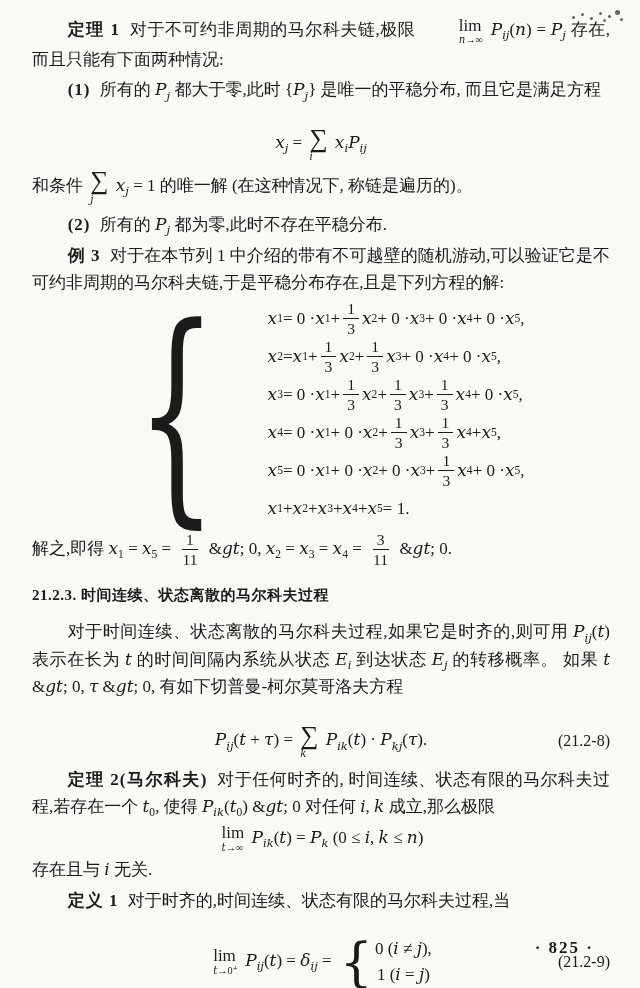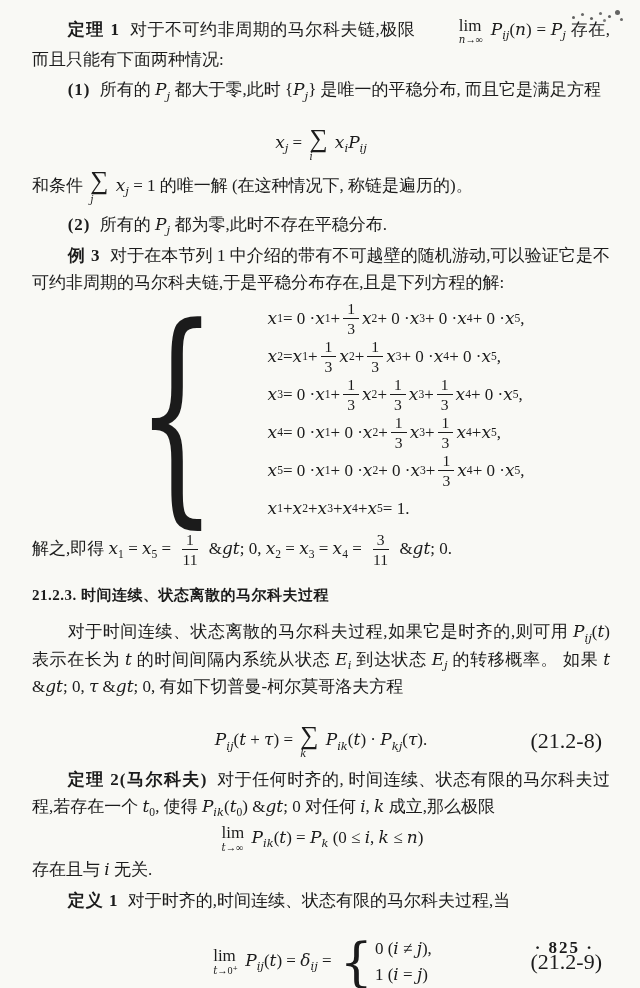--- a/index.html
+++ b/index.html
@@ -30,36 +30,36 @@
   .stk .u { font-size:0.6em; line-height:1; margin-top:1px; }
   .stk.op .m { font-size:1.5em; line-height:1; }
 
   
   .frac { display:inline-flex; flex-direction:column; align-items:center; vertical-align:middle; margin:0 3px; line-height:1; }
   .frac .num { font-size:0.92em; padding:0 4px 2px; border-bottom:1.4px solid currentColor; }
   .frac .den { font-size:0.92em; padding:2px 4px 0; }
 
   
   .eq { position:relative; text-align:center; margin:22px 0 6px; }
-  .eq .label { position:absolute; right:8px; top:50%; transform:translateY(-50%); font-size:22px; }
+  .eq .label { position:absolute; right:0; top:50%; transform:translateY(-50%); font-size:16px; }
 
   
   .system { display:flex; align-items:center; margin:2px 0 2px 104px; }
   .system .brace {
     display:inline-block; font-family:"DejaVu Serif",serif;
     font-size:232px; line-height:0.95; font-weight:300;
     transform:scaleX(0.55); transform-origin:left center; margin-right:-16px;
   }
   .system .col { display:flex; flex-direction:column; }
   .sys-line { min-height:38px; display:flex; align-items:center; white-space:nowrap; }
 
   
   .cases { display:inline-flex; align-items:center; vertical-align:middle; margin-left:4px; }
   .cases .cases-brace { font-size:52px; font-weight:300; line-height:0.9; margin-right:2px; font-family:"DejaVu Serif",serif; }
-  .cases .cases-col { display:flex; flex-direction:column; text-align:left; line-height:1.45; }
+  .cases .cases-col { display:flex; flex-direction:column; text-align:center; line-height:1.45; }
 
   .section-heading { font-size:15px; font-weight:bold; letter-spacing:0.5px; margin:15px 0 11px; }
 
   .solution-line { margin:4px 0 2px; }
 
   .page-number { position:absolute; right:46px; bottom:26px; font-weight:bold; letter-spacing:2px; }
 
   
   .smudge { position:absolute; top:12px; right:16px; width:52px; height:12px; opacity:0.75; pointer-events:none; }
   .smudge::before { content:""; position:absolute; left:0; top:4px; width:3px; height:3px; background:#2e2e2e; border-radius:50%;

